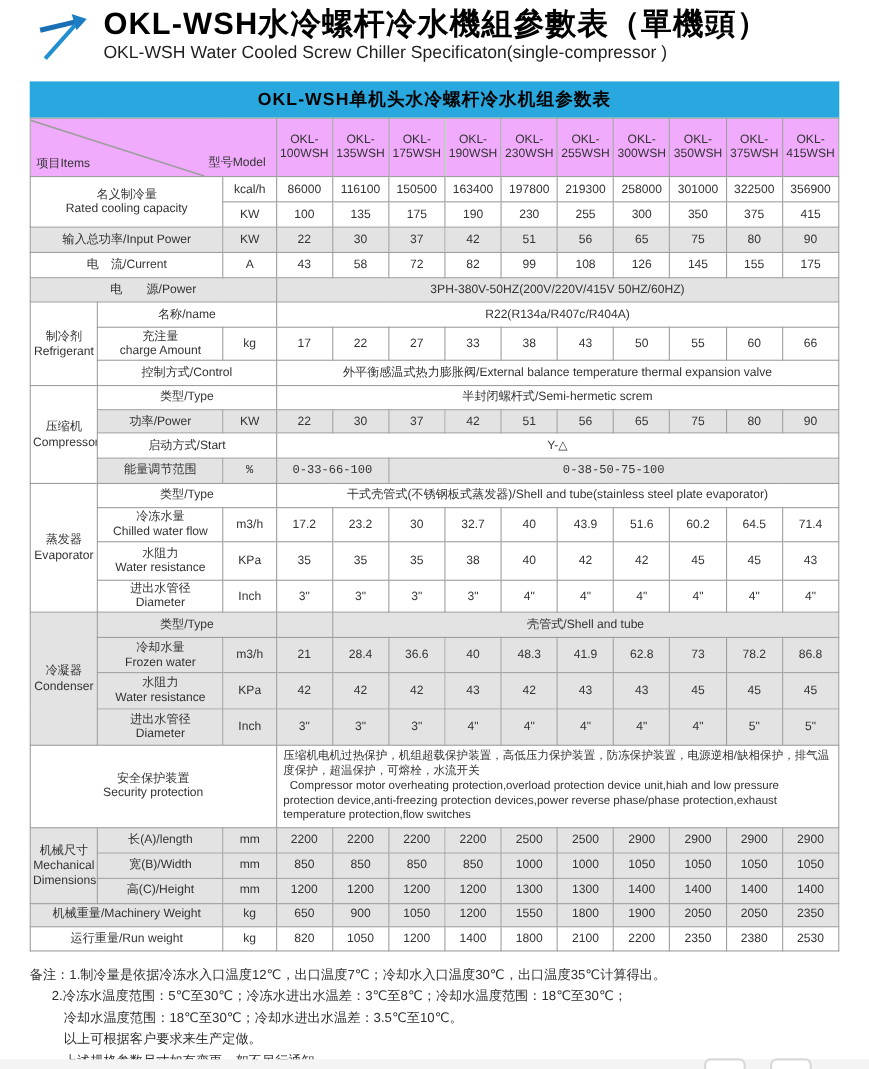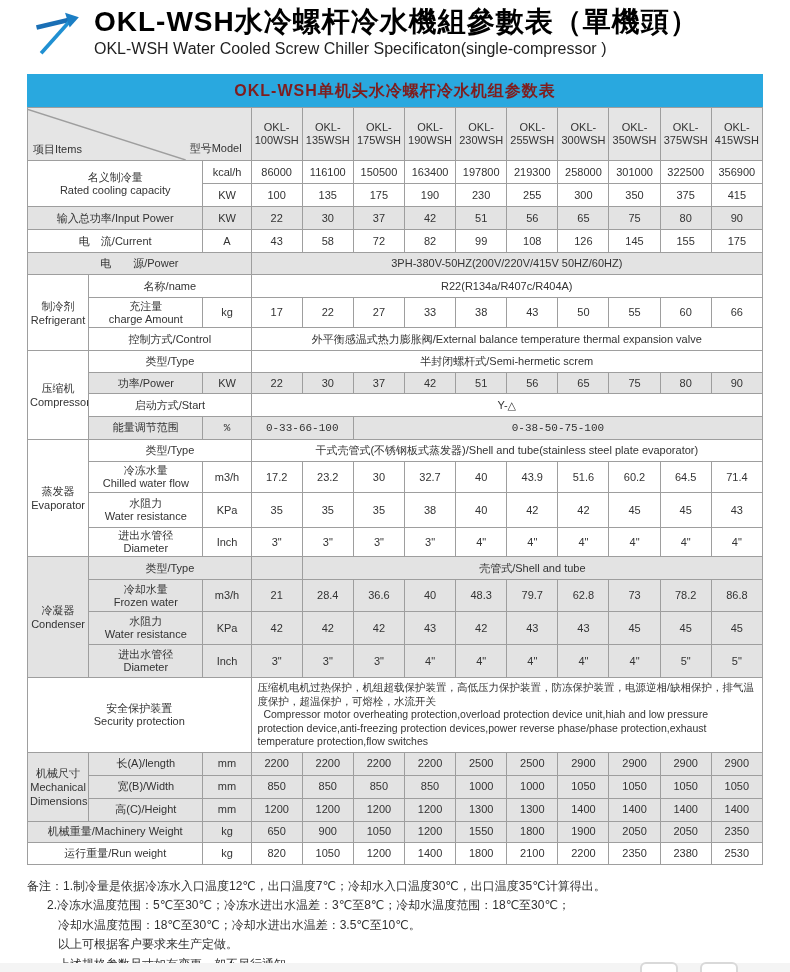--- a/index.html
+++ b/index.html
@@ -11,33 +11,33 @@
   
   .hdr{display:flex;align-items:flex-start;padding:7px 0 0 26px}
   .logo{width:56px;height:46px;margin-top:3px;flex:0 0 auto}
   .titles{margin-left:12px}
   .title-zh{font-size:28px;font-weight:700;color:#000000;letter-spacing:1px;margin:0;line-height:30px}
   .title-en{font-size:16px;font-weight:400;color:#1f1f1f;margin:1px 0 0;line-height:21px}
 
   
   .banner{
     margin:15px 0 0 27px;width:736px;height:33px;line-height:33px;
-    background:#29a8df;color:#7f1d1d;font-size:16px;font-weight:700;
+    background:#29a8df;color:#000000;font-size:16px;font-weight:700;
     text-align:center;letter-spacing:1px;
   }
 
   
   table{border-collapse:collapse;table-layout:fixed;margin-left:27px;width:736px;border:1px solid #8d8d8d}
   td,th{
     border:1px solid #9e9e9e;font-size:11px;font-weight:400;color:#333;
     text-align:center;vertical-align:middle;padding:1px 2px;
     white-space:pre-line;line-height:13px;overflow:hidden;
   }
   tr.g td{background:#e3e3e3}
-  thead th{background:#e5e5e5;height:36px;line-height:13px}
+  thead th{background:#f0abfc;height:36px;line-height:13px}
   th.corner{position:relative;padding:0}
   .corner svg{position:absolute;left:0;top:0;width:100%;height:100%}
   .corner .items{position:absolute;left:5px;bottom:4px;font-size:11px;color:#333}
   .corner .model{position:absolute;right:9px;bottom:5px;font-size:11px;color:#333}
   td.sec{text-align:left;font-size:10.5px;line-height:13.5px;padding:3px 6px;white-space:pre-wrap}
   td.grp{line-height:14px}
 
   
   .notes{margin:12px 0 0 27px;font-size:12px;color:#2f2f2f}
   .notes div{line-height:19.5px}
@@ -291,21 +291,21 @@
       </tr>
       <tr class="g" style="height: 32px;">
         <td class="label">冷却水量
 Frozen water</td>
         <td class="unit">m3/h</td>
         <td>21</td>
         <td>28.4</td>
         <td>36.6</td>
         <td>40</td>
         <td>48.3</td>
-        <td>79.7</td>
+        <td>41.9</td>
         <td>62.8</td>
         <td>73</td>
         <td>78.2</td>
         <td>86.8</td>
       </tr>
       <tr class="g" style="height: 33px;">
         <td class="label">水阻力
 Water resistance</td>
         <td class="unit">KPa</td>
         <td>42</td>

